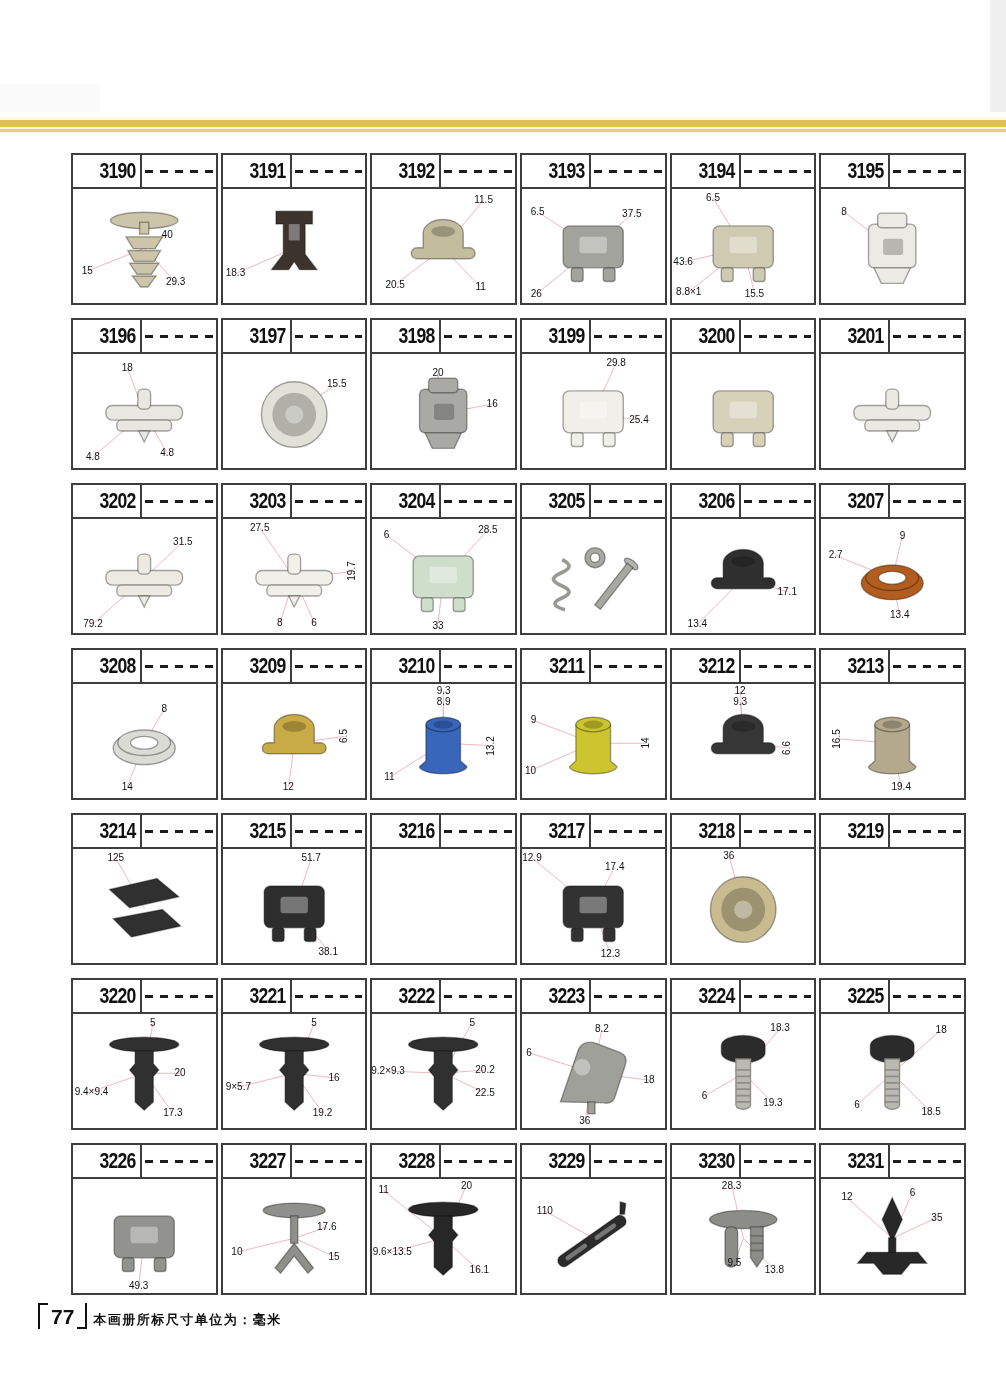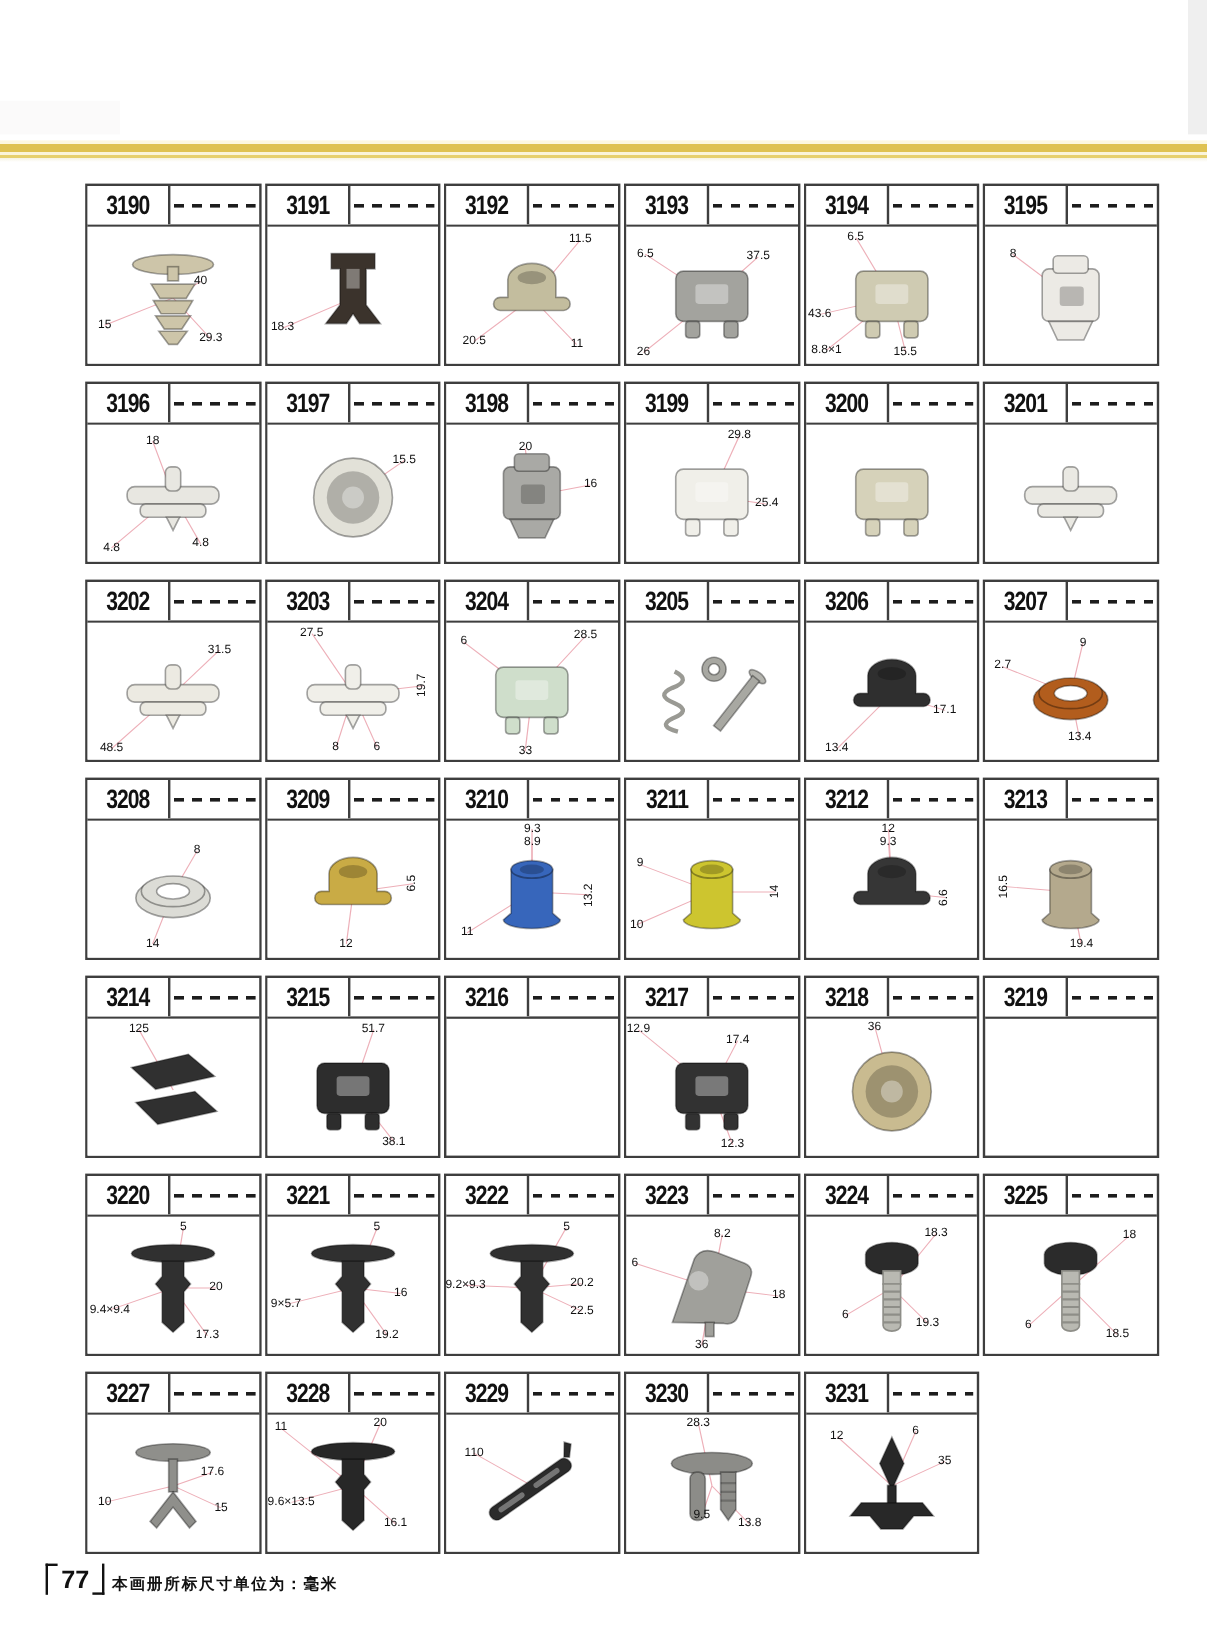--- a/index.html
+++ b/index.html
@@ -19,21 +19,21 @@
   }
   .right-strip{position:absolute;right:0;top:0;width:16px;height:112px;background:#efefef}
 
   #grid{
     position:absolute;left:71px;top:153px;width:895px;
     display:grid;grid-template-columns:repeat(6,1fr);
     column-gap:3px;row-gap:13px;
   }
   .cell{border:2px solid #3e3e3e;background:#fff;height:148px;box-sizing:content-box}
   .hdr{display:flex;height:32px;border-bottom:2px solid #3e3e3e}
-  .numbox{width:47%;border-right:2px solid #3e3e3e;display:flex;align-items:center;justify-content:center;background:#fff}
+  .numbox{width:47%;border-right:2px solid #3e3e3e;display:flex;align-items:center;justify-content:flex-end;background:#fff}
   .num{font-weight:bold;font-size:22px;letter-spacing:-1px;transform:scaleX(.8);white-space:nowrap}
   .dashwrap{flex:1;display:flex;align-items:center;padding:0 3px;min-width:0}
   .dash{width:100%;height:3px;background:repeating-linear-gradient(90deg,#1d1d1d 0 8px,transparent 8px 15px)}
   .photo{position:relative;height:114px;background:#fff}
   .leaders{position:absolute;left:0;top:0;width:100%;height:100%}
   .leaders line{stroke:#edafb8;stroke-width:.7}
   .part{position:absolute;left:12%;top:13%;width:76%;height:80%}
   .part svg{width:100%;height:100%}
   .dim{
     position:absolute;transform:translate(-50%,-50%);
@@ -378,21 +378,21 @@
         </svg>
       <div class="part"><svg viewBox="0 0 100 100" preserveAspectRatio="xMidYMid meet">
     <g fill="#eceae2" stroke="rgba(0,0,0,.35)" stroke-width="1.5">
               <rect x="8" y="40" width="84" height="16" rx="7"></rect>
               <rect x="43" y="22" width="14" height="22" rx="5"></rect>
       <rect x="20" y="56" width="60" height="12" rx="5"></rect>
               <polygon points="44,68 56,68 50,80"></polygon>
             </g>
           </svg></div>
       <span class="dim" style="left:77%;top:20%">31.5</span>
-        <span class="dim" style="left:14%;top:92%">48.5</span>
+        <span class="dim" style="left:14%;top:92%">79.2</span>
     </div>
     </div>
     <div class="cell">
     <div class="hdr">
       <div class="numbox">
         <span class="num">3203</span>
       </div>
       <div class="dashwrap">
           <div class="dash"></div>
         </div>
@@ -968,20 +968,44 @@
             </g>
           </svg></div>
       <span class="dim" style="left:84%;top:14%">18</span>
         <span class="dim" style="left:25%;top:80%">6</span>
         <span class="dim" style="left:77%;top:86%">18.5</span>
     </div>
     </div>
     <div class="cell">
     <div class="hdr">
       <div class="numbox">
+        <span class="num">3226</span>
+      </div>
+      <div class="dashwrap">
+          <div class="dash"></div>
+        </div>
+    </div>
+    <div class="photo">
+      <svg class="leaders" viewBox="0 0 100 100" preserveAspectRatio="none">
+          <line x1="46" y1="94" x2="50" y2="52"></line>
+        </svg>
+      <div class="part"><svg viewBox="0 0 100 100" preserveAspectRatio="xMidYMid meet">
+    <g fill="#92928e" stroke="rgba(0,0,0,.35)" stroke-width="1.5">
+              <rect x="17" y="24" width="66" height="46" rx="7"></rect>
+      <rect x="26" y="70" width="13" height="15" rx="3"></rect>
+              <rect x="61" y="70" width="13" height="15" rx="3"></rect>
+      <rect x="35" y="36" width="30" height="18" rx="3" fill="rgba(255,255,255,.35)" stroke="none"></rect>
+            </g>
+          </svg></div>
+      <span class="dim" style="left:46%;top:94%">49.3</span>
+    </div>
+    </div>
+    <div class="cell">
+    <div class="hdr">
+      <div class="numbox">
         <span class="num">3227</span>
       </div>
       <div class="dashwrap">
           <div class="dash"></div>
         </div>
     </div>
     <div class="photo">
       <svg class="leaders" viewBox="0 0 100 100" preserveAspectRatio="none">
           <line x1="73" y1="42" x2="50" y2="52"></line>
           <line x1="10" y1="64" x2="50" y2="52"></line>

